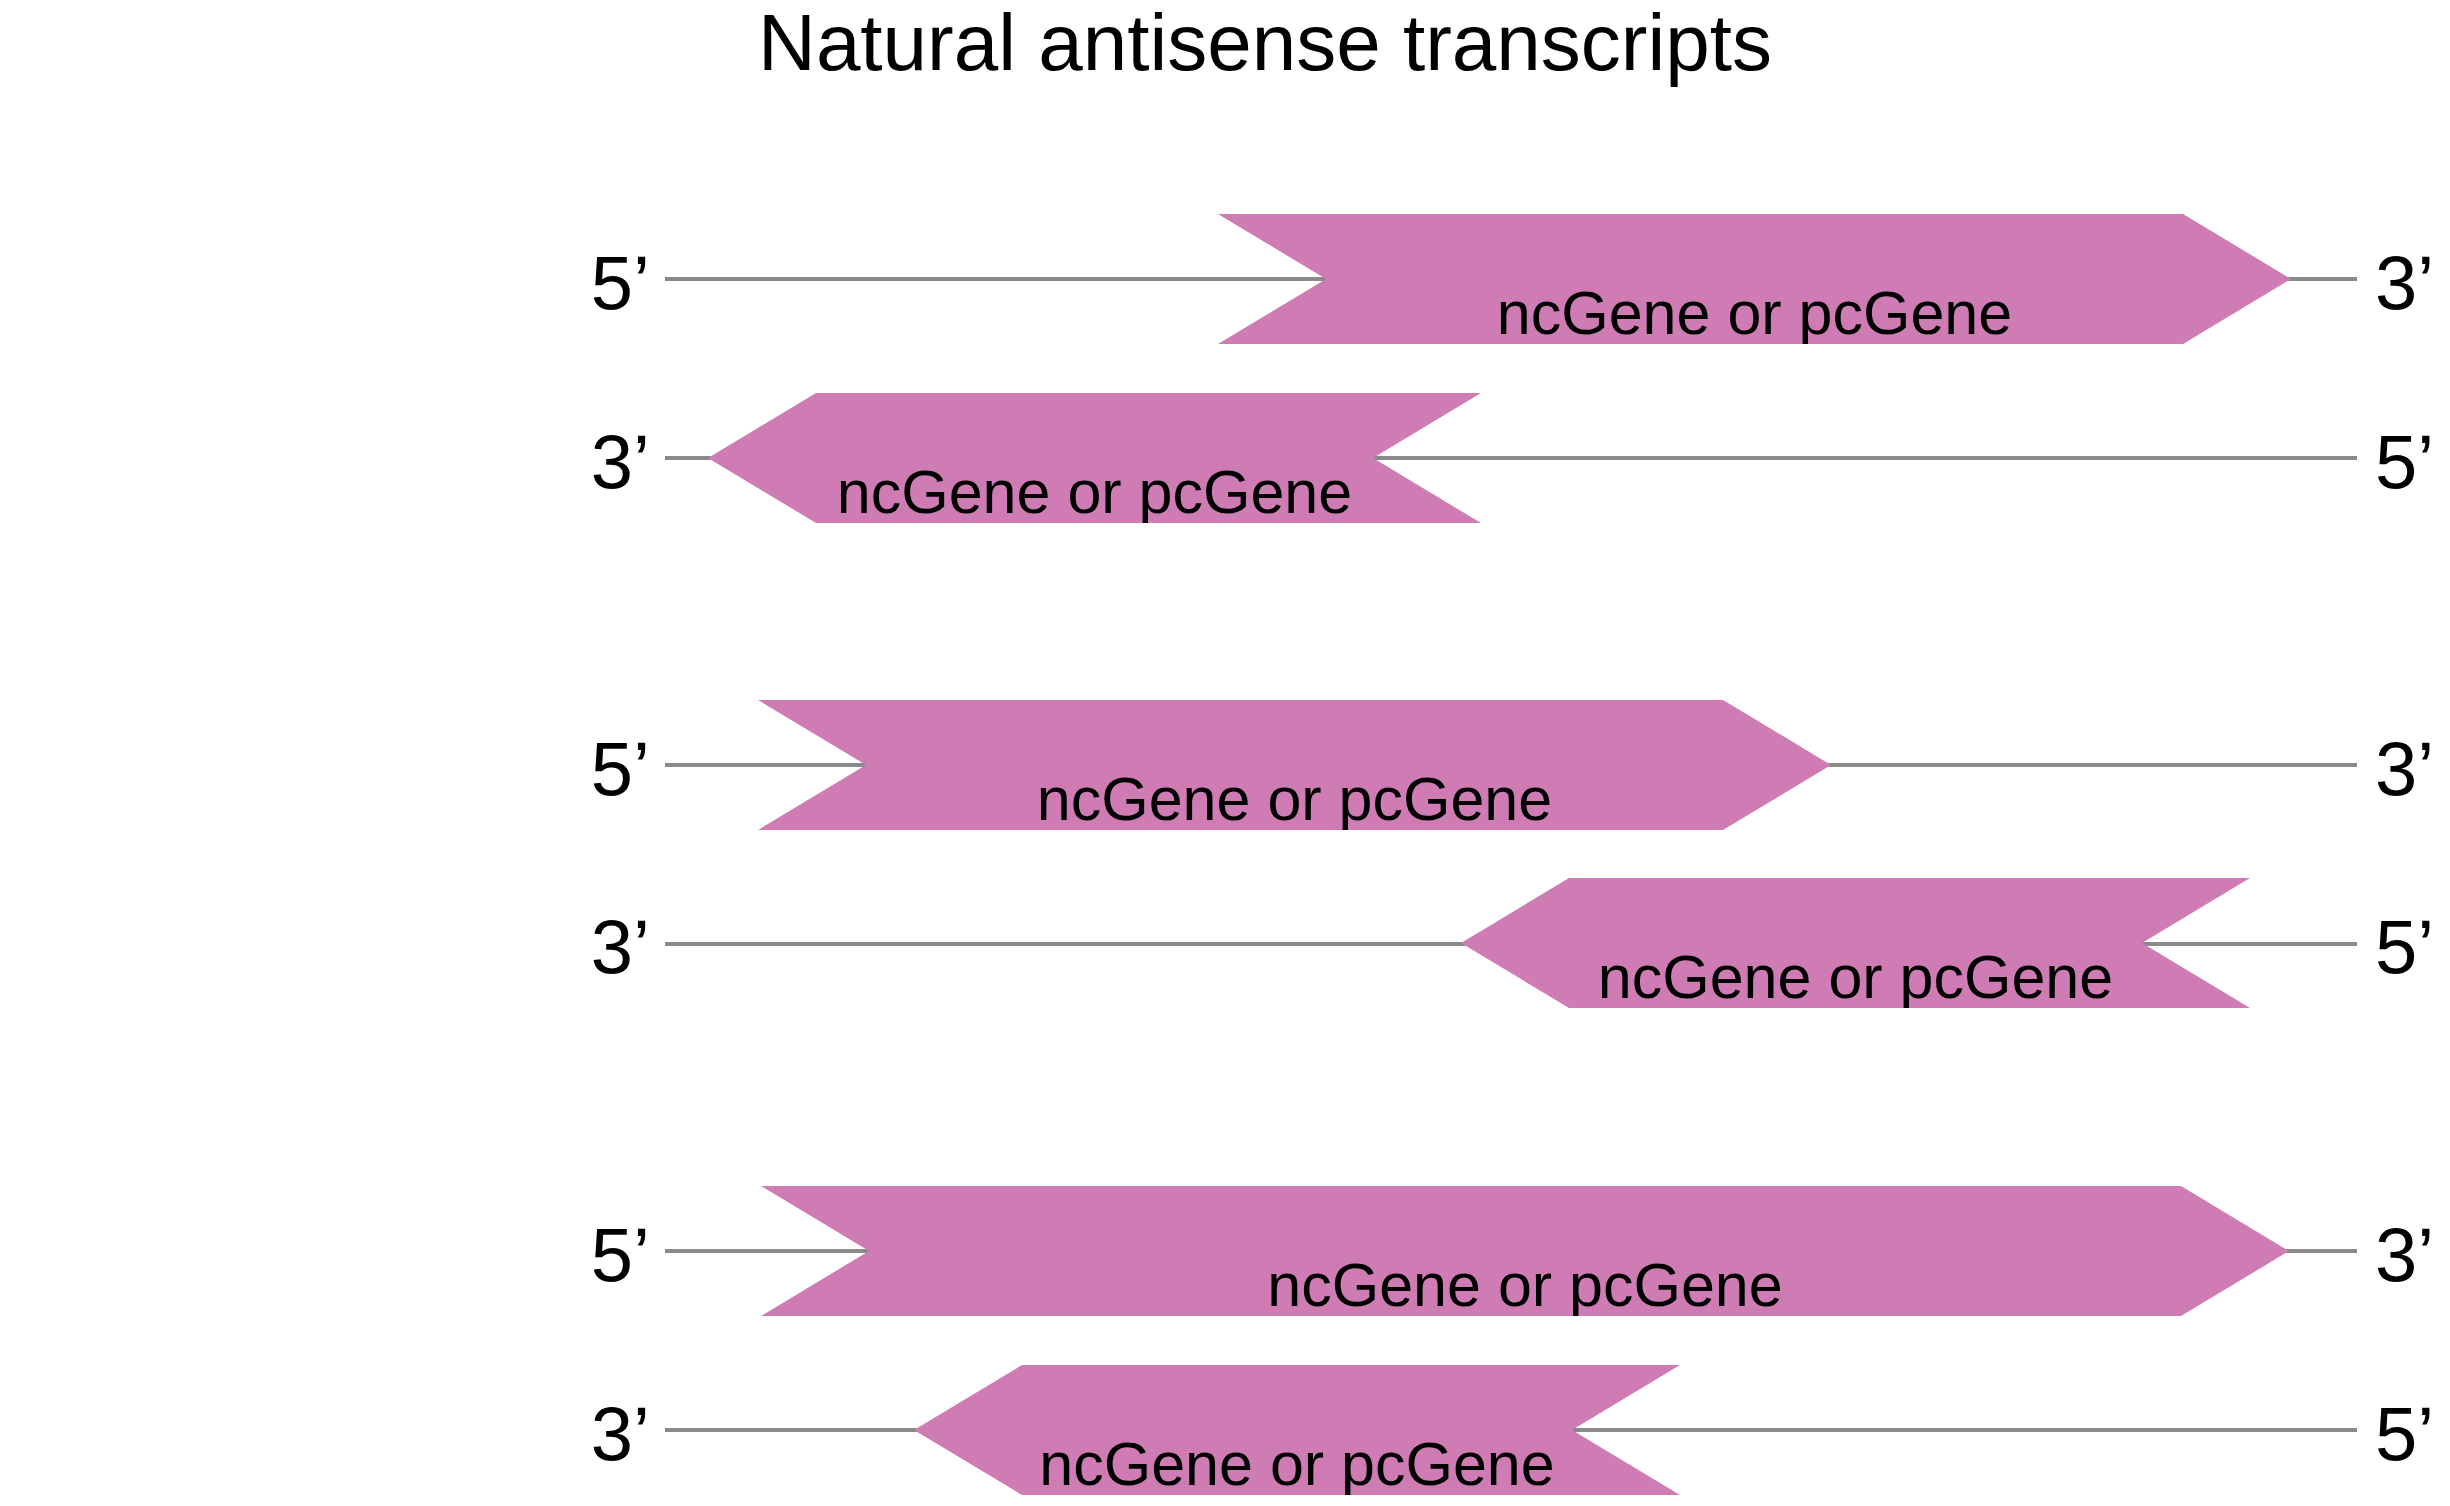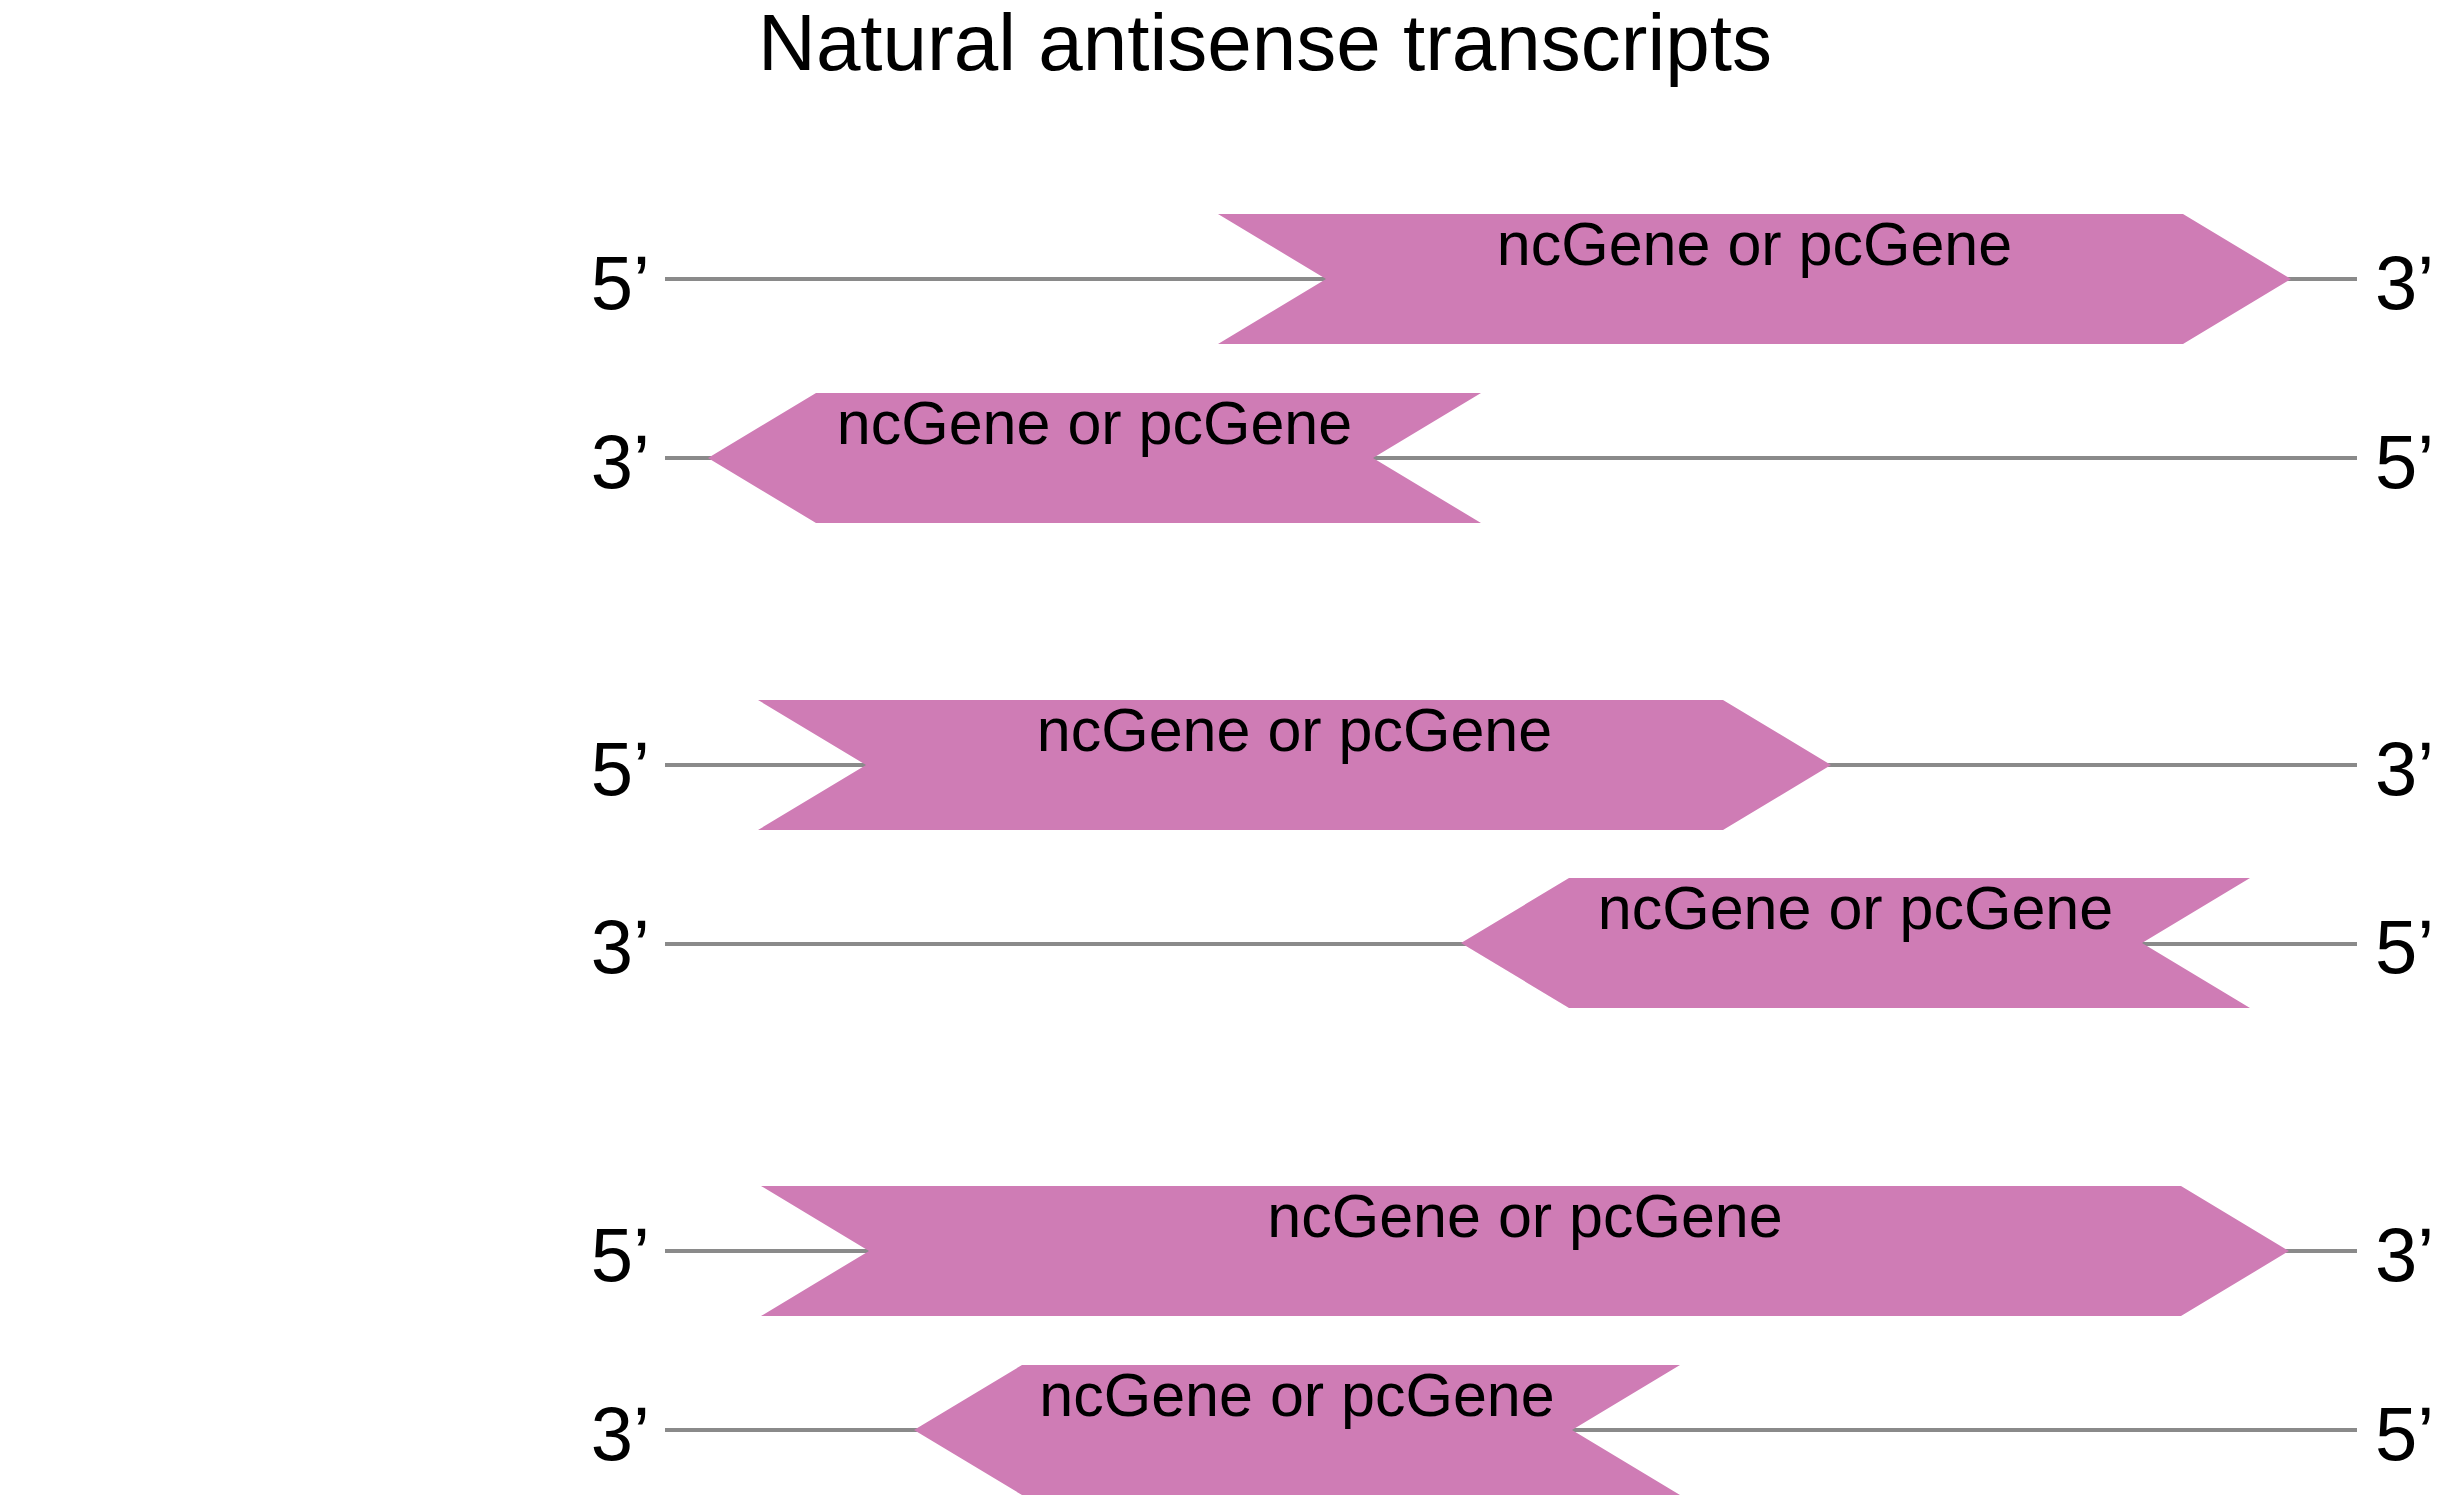--- a/index.html
+++ b/index.html
@@ -38,21 +38,21 @@
     left: 665px;
     width: 1692px;
     height: 4px;
     background: var(--line, #8a8a8a);
   }
   .gene-arrow {
     position: absolute;
     height: 130px;
     background: var(--arrow, #cf7cb5);
     display: flex;
-    align-items: flex-start;
+    align-items: flex-end;
     justify-content: center;
     font-size: 61px;
     line-height: 1;
     white-space: nowrap;
     z-index: 2;
   }
   .gene-arrow.dir-right {
     clip-path: polygon(0 0, calc(100% - 108px) 0, 100% 50%, calc(100% - 108px) 100%, 0 100%, 108px 50%);
   }
   .gene-arrow.dir-left {

